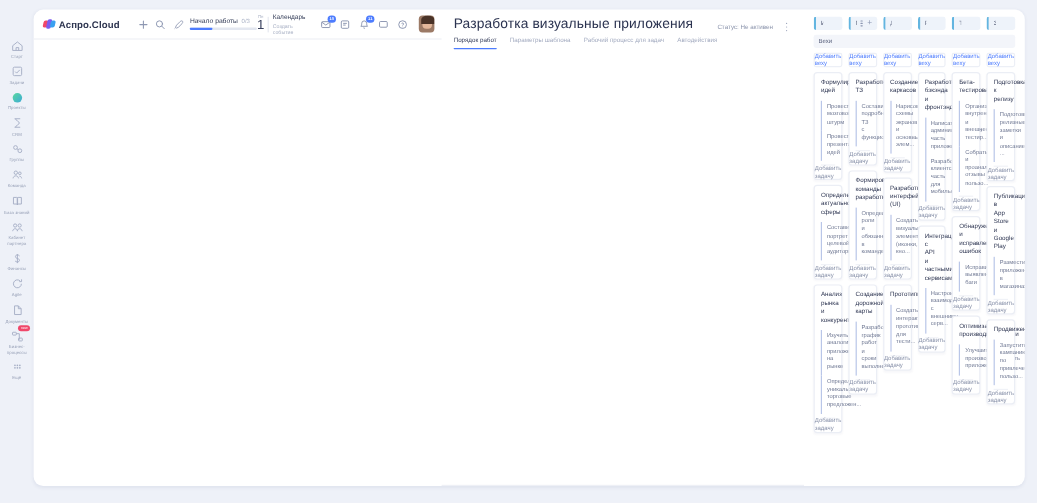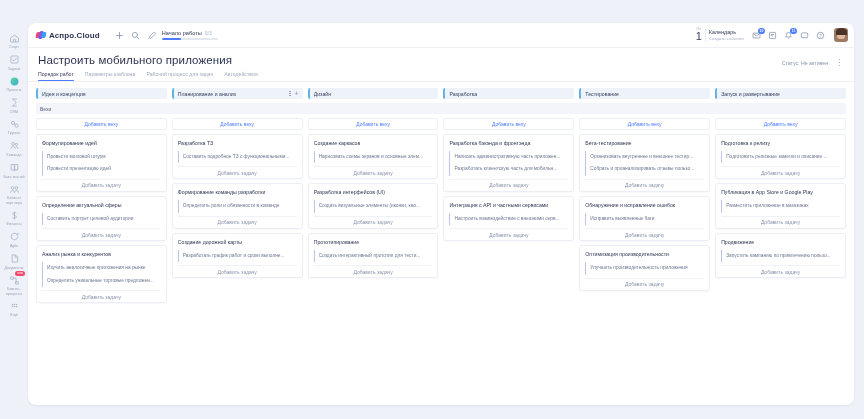--- a/index.html
+++ b/index.html
@@ -65,25 +65,25 @@
     line-height: 5px;
     border-radius: 3px;
     padding: 0 2px;
     min-width: 7px;
     text-align: center;
   }
 
   
   .panel {
     flex: 1;
-    margin: 23px 10px 14px 0;
+    margin: 8px 10px 14px 0;
     background: #fff;
     border-radius: 8px;
     box-shadow: 0 1px 3px rgba(40,60,110,.07);
-    display: flex; flex-direction: column;
+    display: flex; flex-direction: row;
     overflow: hidden;
   }
 
   
   .topbar {
     height: 25px;
     flex: 0 0 25px;
     display: flex; align-items: center;
     border-bottom: 1px solid #eef0f6;
     padding: 0 6px 0 8px;
@@ -513,21 +513,21 @@
               <circle cx="7" cy="10" r=".55" fill="currentColor" stroke="none"></circle>
             </svg>
           </div>
         </div>
 
       <div class="avatar"></div>
     </div>
 
     <div class="pagehead">
       <div class="pagehead-left">
-        <div class="page-title">Настроить мобильного приложения</div>
+        <div class="page-title">Разработка визуальные приложения</div>
         <div class="tabs" id="tabs">
             <div class="tab active">Порядок работ</div>
             <div class="tab">Параметры шаблона</div>
             <div class="tab">Рабочий процесс для задач</div>
             <div class="tab">Автодействия</div>
           </div>
       </div>
       <div class="pagehead-right">
         <span class="status-text">Статус: Не активен</span>
         <span class="kebab">

